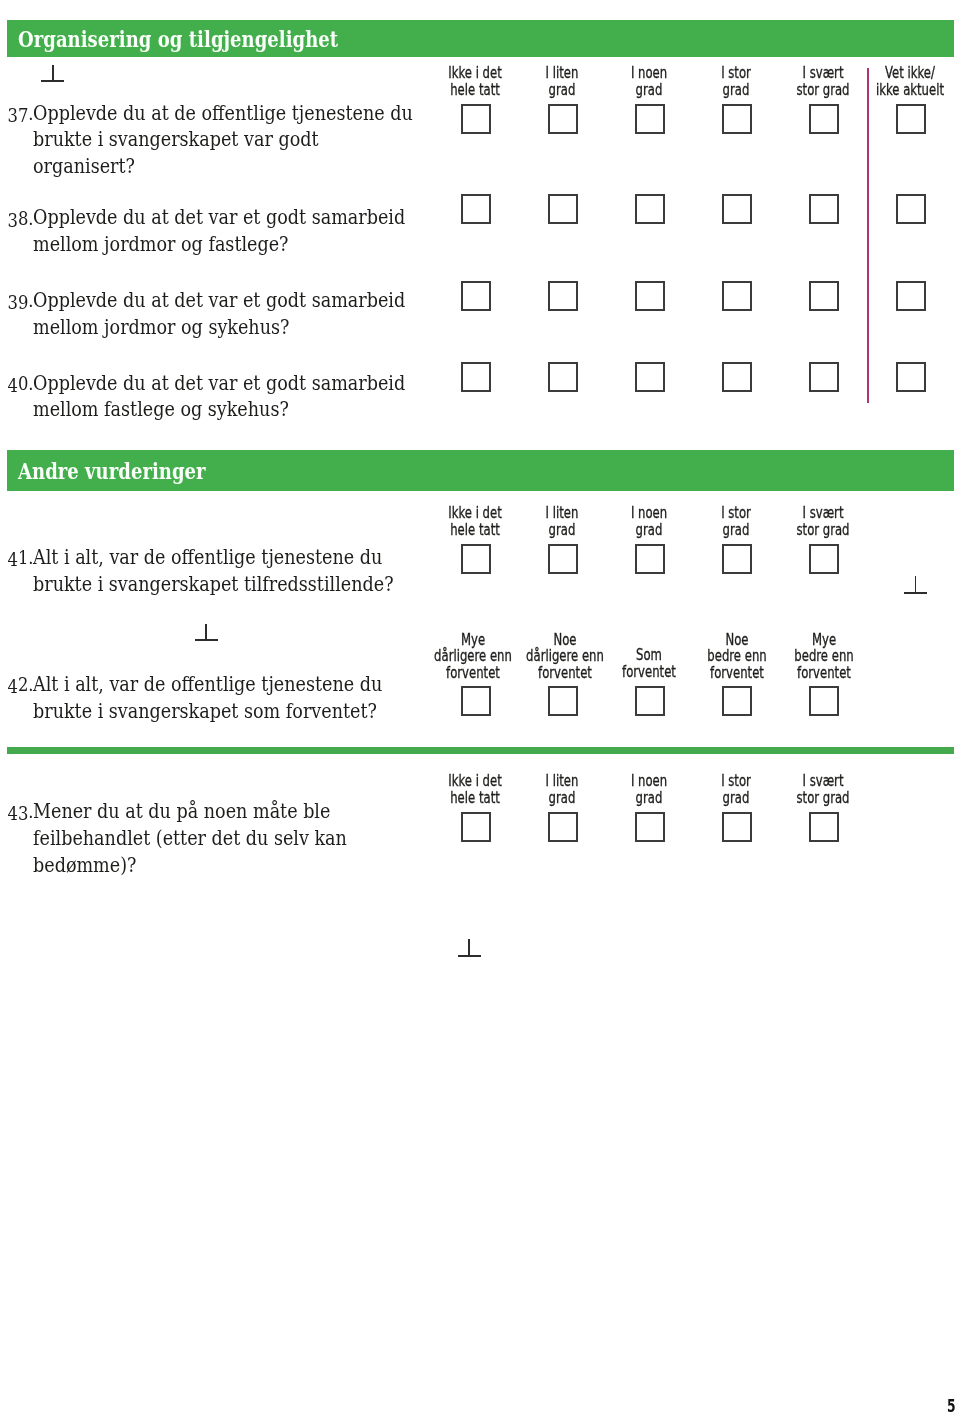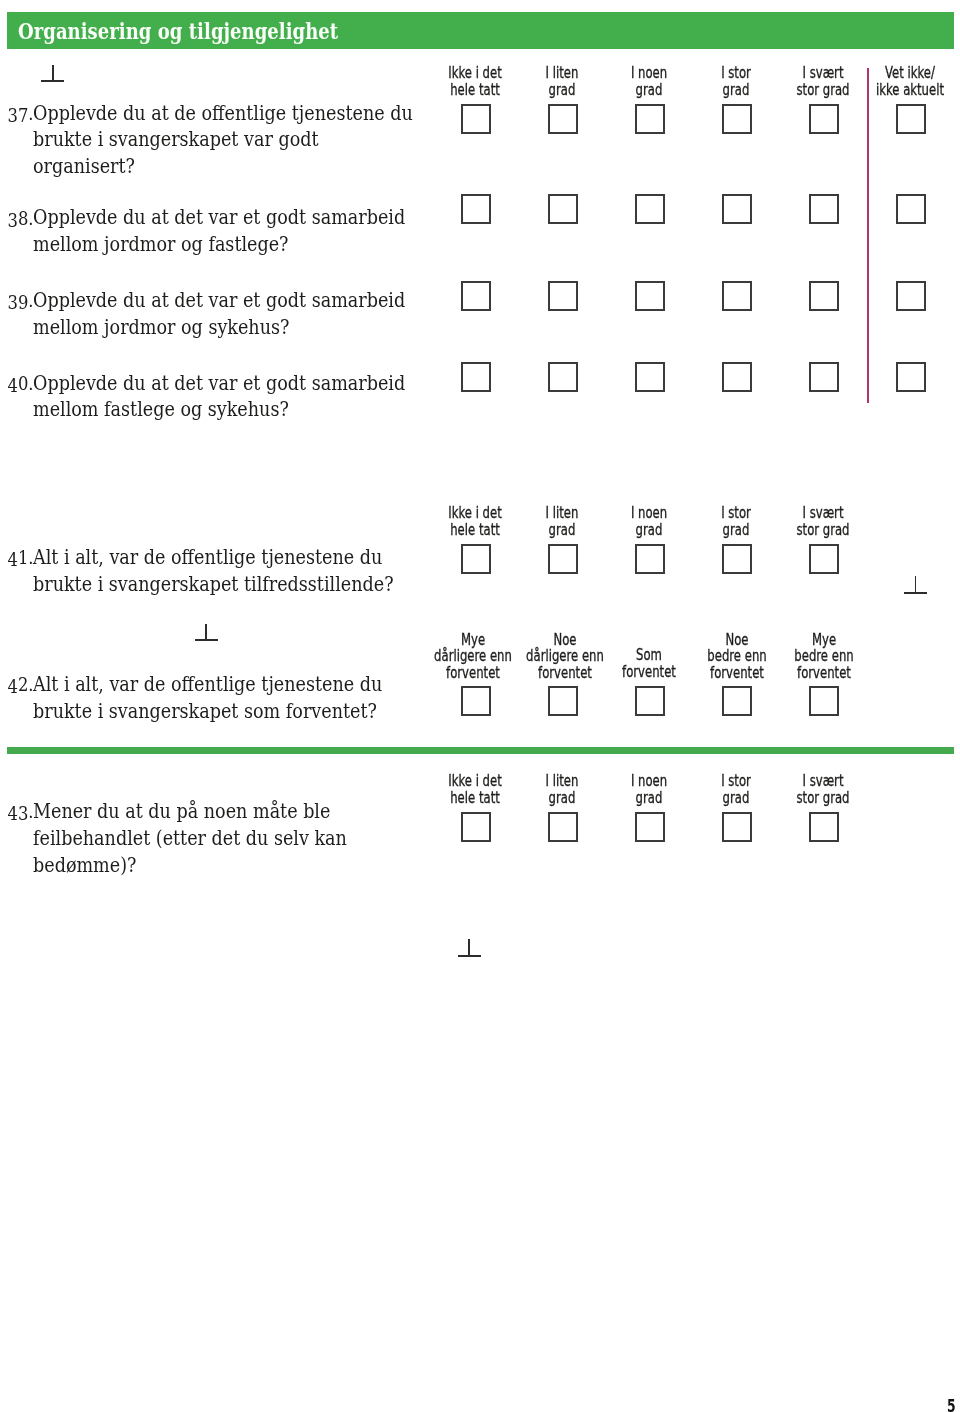--- a/index.html
+++ b/index.html
@@ -46,21 +46,21 @@
   .regmark .h{left:0;top:15.4px;width:23px;height:2.1px;}
 
   .pageno{position:absolute;font-family:"DejaVu Sans",sans-serif;font-stretch:condensed;
           font-weight:bold;font-size:17px;color:#111;transform:scaleX(0.81) translateZ(0);transform-origin:0 0;}
 </style>
 </head>
 <body>
 
 <div class="page">
 
-  <div class="section-bar" style="top:12px;height:37px;">
+  <div class="section-bar" style="top:20px;height:37px;">
     <span class="title" style="top:5px;">Organisering og tilgjengelighet</span>
   </div>
 
   <div class="regmark" style="left:41.3px;top:64.7px;">
       <i class="v"></i>
       <i class="h"></i>
     </div>
 
   <div class="col-lab" style="left:475px;top:65px;">Ikke i det
 hele tatt</div>
@@ -120,20 +120,23 @@
   <div class="cb" style="left:808.7px;top:281.3px;"></div>
   <div class="cb" style="left:895.9px;top:281.3px;"></div>
 
   <div class="cb" style="left:460.5px;top:361.5px;"></div>
   <div class="cb" style="left:547.6px;top:361.5px;"></div>
   <div class="cb" style="left:634.6px;top:361.5px;"></div>
   <div class="cb" style="left:721.6px;top:361.5px;"></div>
   <div class="cb" style="left:808.7px;top:361.5px;"></div>
   <div class="cb" style="left:895.9px;top:361.5px;"></div>
 
+  <div class="section-bar" style="top:450px;height:40.5px;">
+    <span class="title" style="top:7px;">Andre vurderinger</span>
+  </div>
 
   <div class="col-lab" style="left:475px;top:505.1px;">Ikke i det
 hele tatt</div>
   <div class="col-lab" style="left:562.1px;top:505.1px;">I liten
 grad</div>
   <div class="col-lab" style="left:649.1px;top:505.1px;">I noen
 grad</div>
   <div class="col-lab" style="left:736.1px;top:505.1px;">I stor
 grad</div>
   <div class="col-lab" style="left:823.2px;top:505.1px;">I svært

